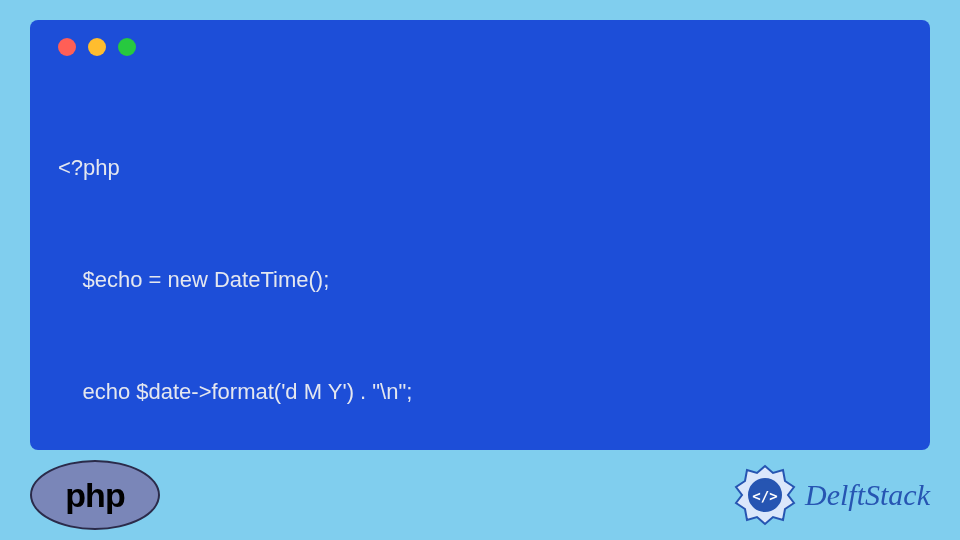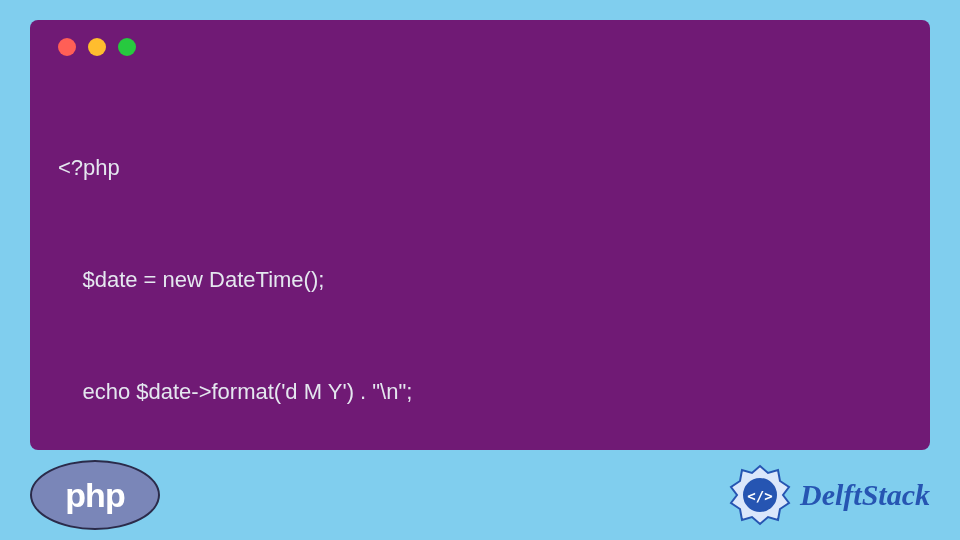--- a/index.html
+++ b/index.html
@@ -10,21 +10,21 @@
     font-family: -apple-system, BlinkMacSystemFont, "Segoe UI", Helvetica, Arial, sans-serif;
     position: relative;
     overflow: hidden;
   }
   .code-window {
     position: absolute;
     left: 30px;
     top: 20px;
     width: 900px;
     height: 430px;
-    background: #701a75;
+    background: #1d4ed8;
     border-radius: 8px;
     padding: 18px 28px 18px 28px;
   }
   .titlebar {
     display: flex;
     gap: 12px;
     margin-bottom: 18px;
   }
   .dot {
     width: 18px;
@@ -59,53 +59,53 @@
     border-radius: 50%;
     display: flex;
     align-items: center;
     justify-content: center;
     border: 2px solid #2b2b4a;
   }
   .php-logo-text {
     font-family: Arial, sans-serif;
     font-weight: 900;
     font-size: 34px;
-    color: #ffffff;
+    color: #000000;
     letter-spacing: -1px;
   }
   .delft {
     display: flex;
     align-items: center;
     gap: 8px;
   }
   .delft-icon {
     width: 64px;
     height: 64px;
     position: relative;
   }
   .delft-text {
     font-family: Georgia, 'Times New Roman', serif;
     font-style: italic;
     font-size: 30px;
     color: #2655b2;
-    font-weight: 700;
+    font-weight: 400;
   }
 </style>
 </head>
 <body>
 
 <div class="code-window">
   <div class="titlebar">
     <div class="dot dot-red"></div>
     <div class="dot dot-yellow"></div>
     <div class="dot dot-green"></div>
   </div>
   <div class="code-block">
     <div>&lt;?php</div>
-    <div>    $date = new DateTime();</div>
+    <div>    $echo = new DateTime();</div>
     <div>    echo $date-&gt;format('d M Y') . "\n";</div>
     <div></div>
     
     
     
     
   </div>
 </div>
 
 <div class="footer">

